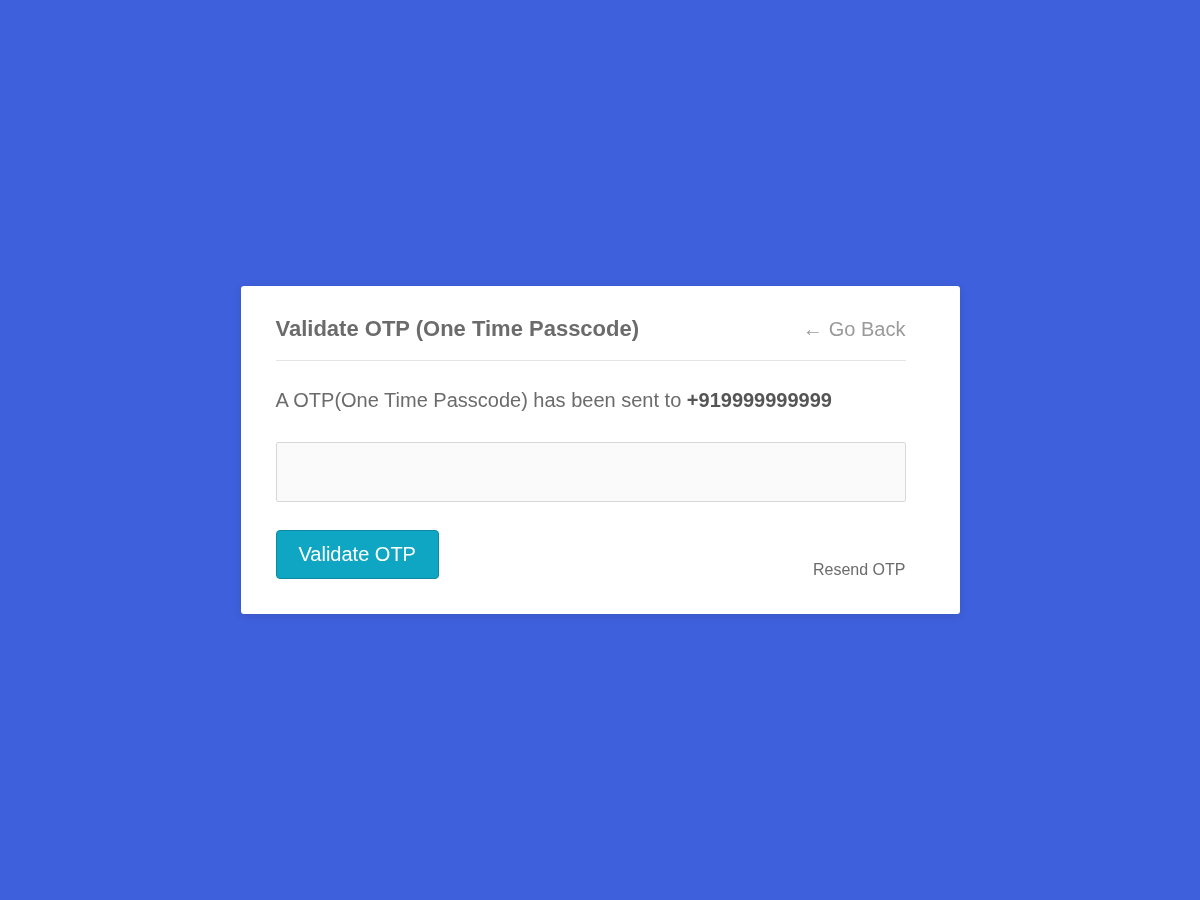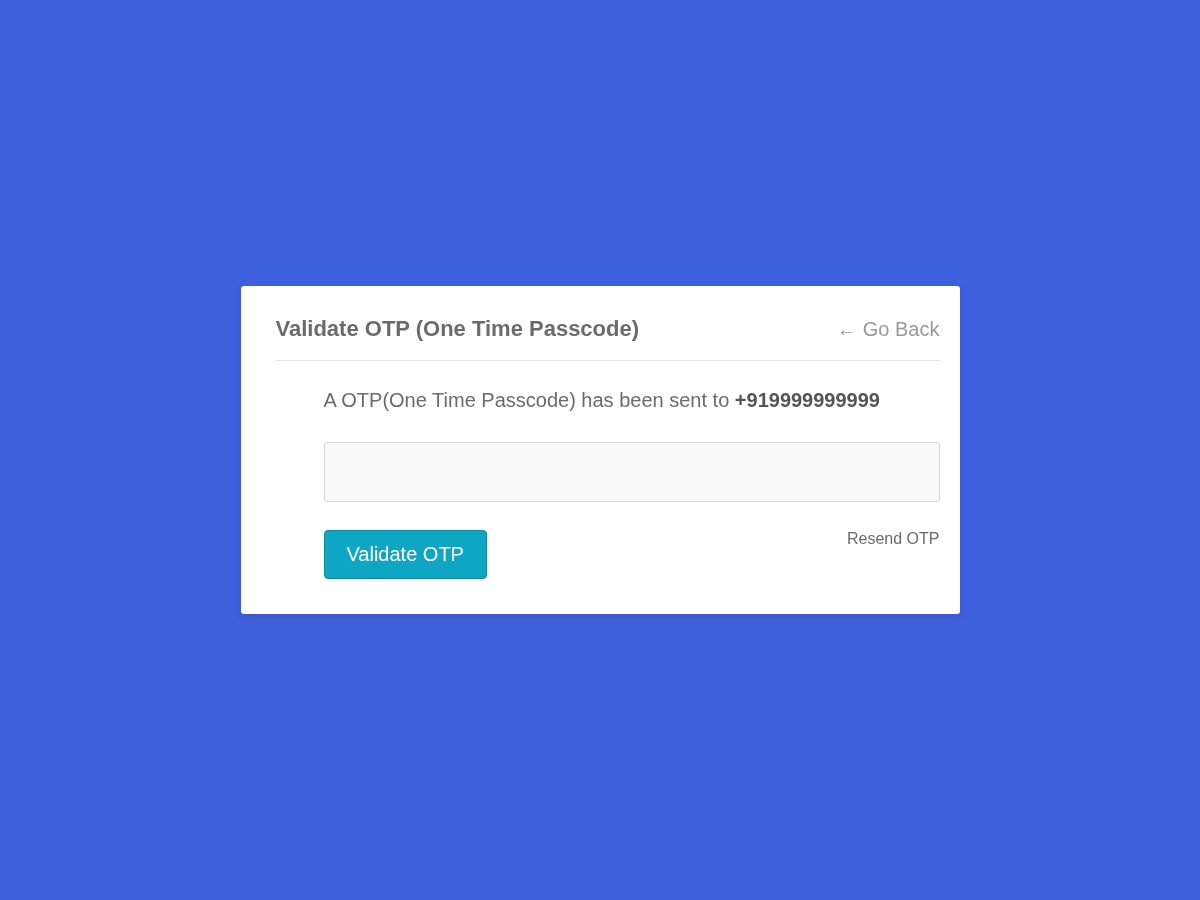--- a/index.html
+++ b/index.html
@@ -13,21 +13,21 @@
       width: 1200px;
       height: 900px;
       display: flex;
       align-items: center;
       justify-content: center;
     }
     .card {
       background: #ffffff;
       border-radius: 3px;
       width: 719px;
-      padding: 30px 20px 35px 35px;
+      padding: 30px 54px 35px 35px;
       box-shadow: 0 2px 8px rgba(0,0,0,0.1);
     }
     .card-header {
       display: flex;
       justify-content: space-between;
       align-items: center;
       padding-bottom: 18px;
       border-bottom: 1px solid #e5e5e5;
     }
     .card-title {
@@ -41,21 +41,20 @@
       cursor: pointer;
       display: flex;
       align-items: center;
       gap: 6px;
     }
     .go-back-arrow {
       font-size: 20px;
     }
     .card-body {
       padding-top: 25px;
-      margin-left: 48px;
     }
     .sent-message {
       font-size: 20px;
       color: #6b6b6b;
       margin-bottom: 28px;
       line-height: 1.4;
     }
     .phone-number {
       font-weight: 700;
       color: #555555;
@@ -71,21 +70,21 @@
       border: 1px solid #d8d8d8;
       background-color: #fafafa;
       font-size: 20px;
       padding: 0 15px;
       border-radius: 2px;
       margin-bottom: 28px;
     }
     .card-footer {
       display: flex;
       justify-content: space-between;
-      align-items: flex-start;
+      align-items: flex-end;
       gap: 30px;
     }
     .validate-btn {
       background-color: #0ea6c2;
       color: #ffffff;
       border: 1px solid #0b8aa1;
       border-radius: 4px;
       padding: 12px 22px;
       font-size: 20px;
       font-weight: 400;

